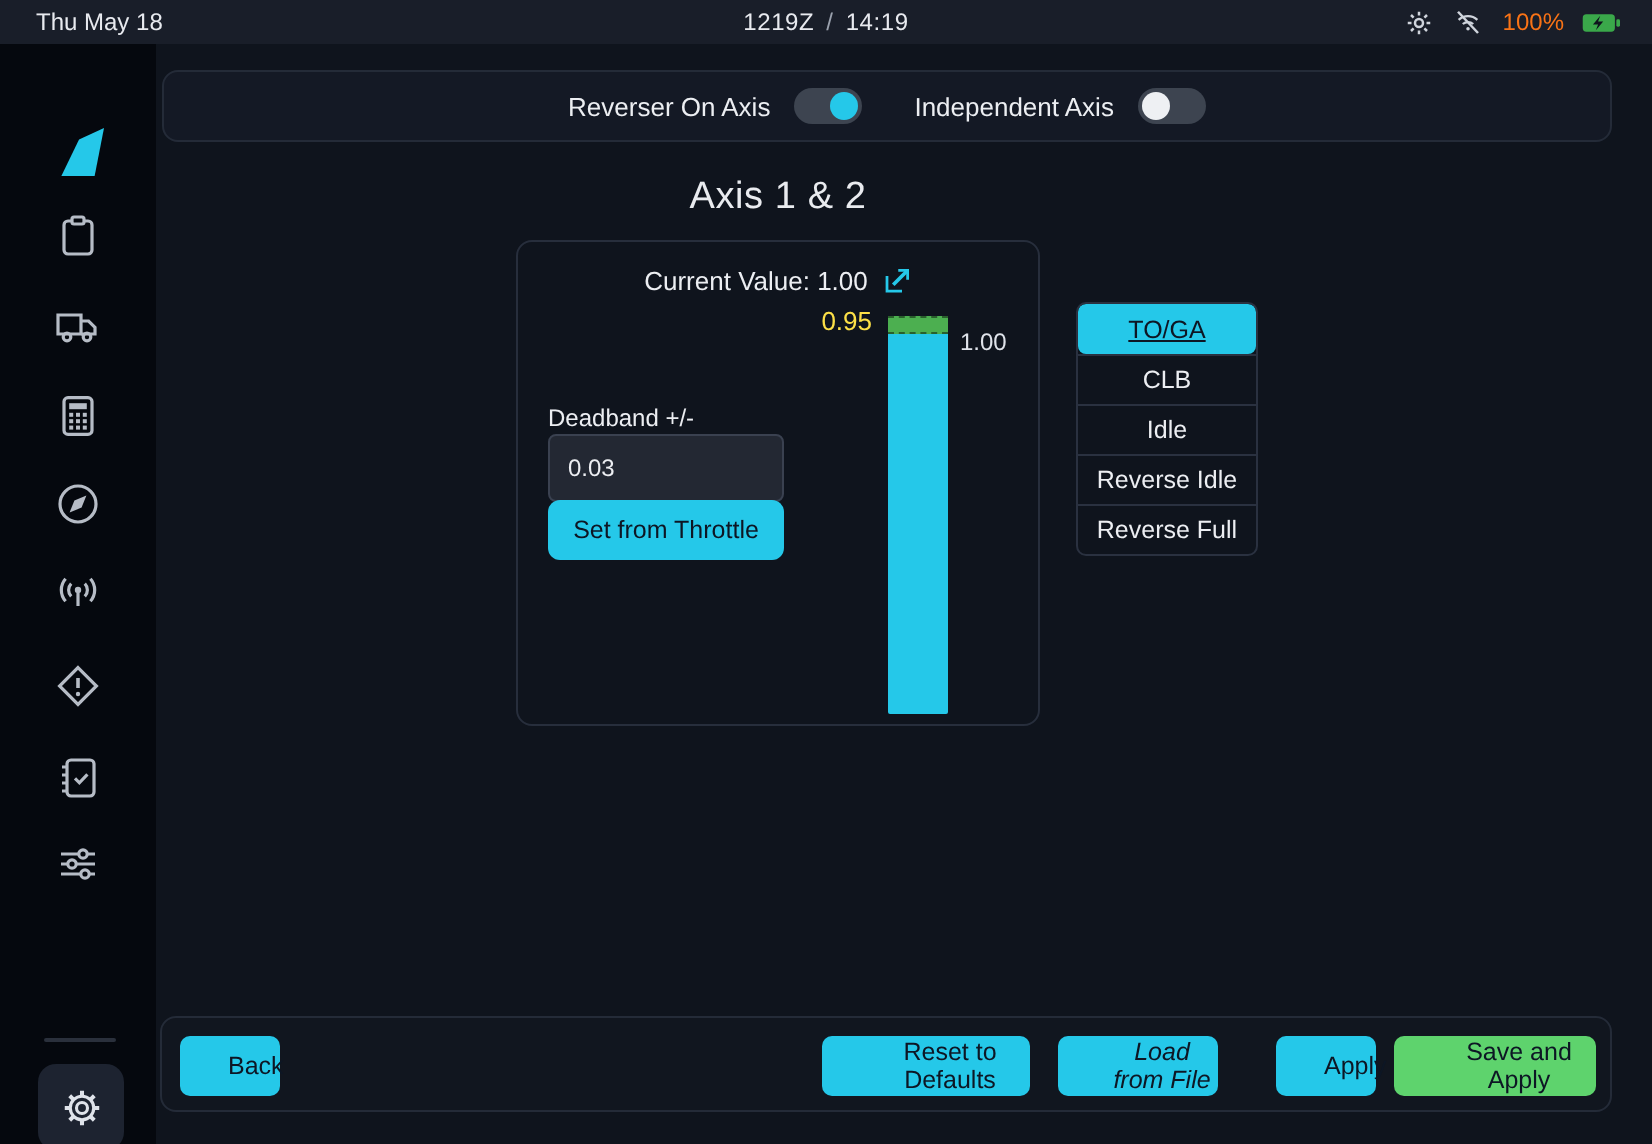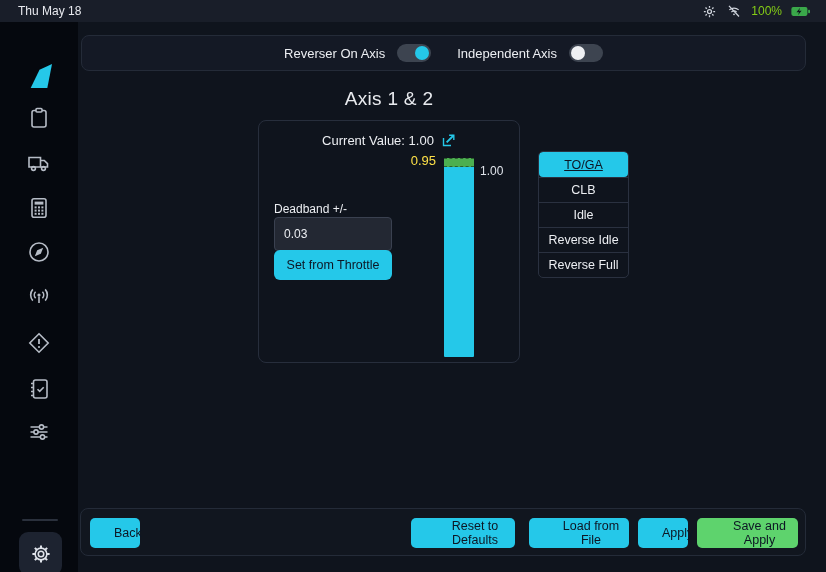--- a/index.html
+++ b/index.html
@@ -9,21 +9,21 @@
 
   
   .topbar { position:absolute; left:0; top:0; width:826px; height:22px;
             background:#191e29; display:flex; align-items:center; color:#e8eaef;
             font-size:12px; z-index:5; }
   .topbar-date { position:absolute; left:18px; }
   .topbar-time { position:absolute; left:0; right:0; text-align:center; letter-spacing:.3px; }
   .topbar-time .sep { color:#9aa1ad; padding:0 6px; }
   .topbar-right { position:absolute; right:16px; display:flex; align-items:center; gap:9px; }
   .topbar-right svg { display:block; }
-  .batt-pct { font-size:12px; color:#84cc16; }
+  .batt-pct { font-size:12px; color:#f97316; }
 
   
   .sidebar { position:absolute; left:0; top:22px; width:78px; height:550px;
              background:#05080e; z-index:4; }
   .side-icon { position:absolute; left:27px; width:24px; height:24px; color:#b6bcc6; }
   .side-icon svg { display:block; }
   .side-logo { position:absolute; left:26px; top:42px; width:26px; height:24px; }
   .side-logo .fin { width:26px; height:24px; background:#25c8e9;
                     clip-path:polygon(18% 100%, 52% 24%, 100% 0%, 82% 100%); }
   .side-divider { position:absolute; left:22px; top:497px; width:36px; height:2px;
@@ -82,31 +82,32 @@
   .detent-item.selected { background:#25c8e9; color:#0d1624; border-radius:4px; }
 
   
   .footer-panel { position:absolute; left:80px; top:508px; width:726px; height:48px;
                   background:#11161f; border:1px solid #242b38; border-radius:8px; }
   .btn { position:absolute; top:9px; height:30px; border:none; border-radius:5px;
          background:#25c8e9; color:#0d1624; font-size:12.5px;
          font-family:"Liberation Sans", sans-serif; cursor:pointer;padding-left:24px; }
   .btn-back  { left:9px;  width:50px; }
   .btn-reset { left:330px; width:104px; }
-  .btn-load  { left:448px; width:100px; }
+  .btn-load  { left:448px; width:80px;font-style:italic; }
   .btn-apply { left:557px; width:50px; }
   .btn-save  { left:616px; width:101px; background:#5ed36d; }
 </style>
 </head>
 <body>
 
 <div class="screen">
 
   <div class="topbar">
     <span class="topbar-date">Thu May 18</span>
+    <span class="topbar-time"><span>1219Z</span><span class="sep">/</span><span>14:19</span></span>
     <span class="topbar-right">
       <span>
         <svg width="15" height="15" viewBox="0 0 24 24" fill="none" stroke="#cfd4dc" stroke-width="2">
           <circle cx="12" cy="12" r="3.2"></circle>
           <path d="M12 3v3M12 18v3M3 12h3M18 12h3M5.6 5.6l2.1 2.1M16.3 16.3l2.1 2.1M18.4 5.6l-2.1 2.1M7.7 16.3l-2.1 2.1"></path>
         </svg>
       </span>
       <span>
         <svg width="16" height="15" viewBox="0 0 24 24" fill="none" stroke="#cfd4dc" stroke-width="1.8">
           <path d="M4.5 9.5a11 11 0 0 1 15 0"></path>

